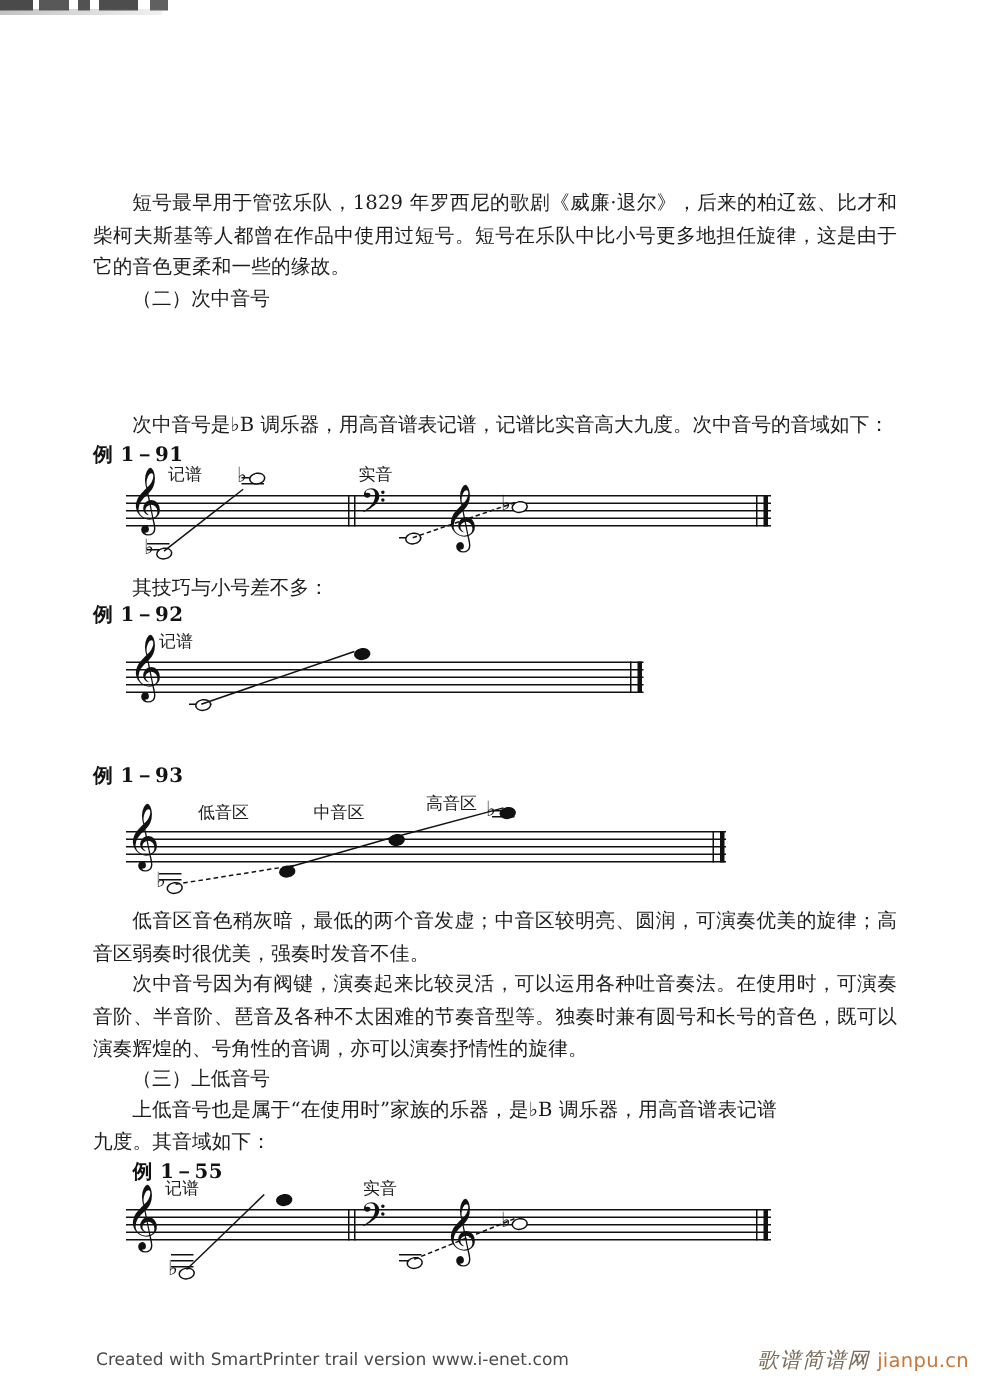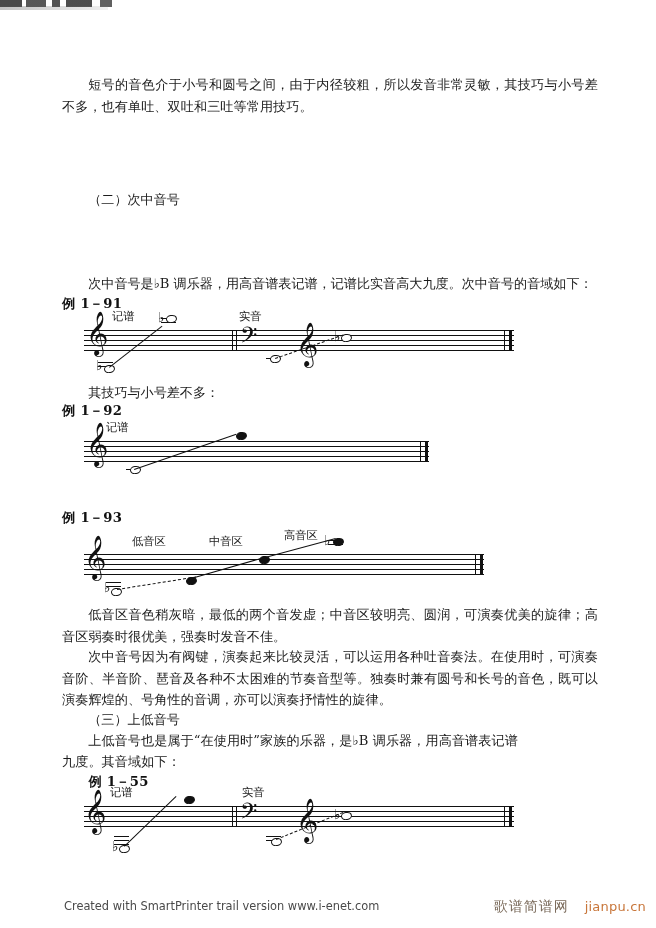--- a/index.html
+++ b/index.html
@@ -173,41 +173,41 @@
     display: flex;
     align-items: baseline;
     gap: 5px;
     white-space: nowrap;
   }
   #watermark .wm-cn {
     font-family: "DejaVu Serif", serif;
     font-size: 14px;
     color: #7a6a5a;
     letter-spacing: 1px;
+    font-style: italic;
   }
   #watermark .wm-en {
     font-family: "DejaVu Sans", sans-serif;
     font-size: 13px;
     color: #c8763a;
     letter-spacing: .2px;
-    margin-left: 11px;
   }
 </style>
 </head>
 <body>
 
 <div class="page">
 
   <div id="scan-artifact"></div>
   <div id="scan-artifact-2"></div>
 
-  <div class="col" style="top:74px;">
-    <p class="body-text indent">短号的音色介于小号和圆号之间，由于内径较粗，所以发音非常灵敏，其技巧与小号差不多，也有单吐、双吐和三吐等常用技巧。</p>
-  </div>
-
+
+  <div class="col" style="top:125px;">
+    <p class="body-text indent">短号最早用于管弦乐队，1829 年罗西尼的歌剧《威廉·退尔》，后来的柏辽兹、比才和柴柯夫斯基等人都曾在作品中使用过短号。短号在乐队中比小号更多地担任旋律，这是由于它的音色更柔和一些的缘故。</p>
+  </div>
 
   <div class="col" style="top:189px;">
     <p class="heading">（二）次中音号</p>
   </div>
 
 
   <div class="col" style="top:273px;">
     <p class="lead-line">次中音号是♭B 调乐器，用高音谱表记谱，记谱比实音高大九度。次中音号的音域如下：</p>
   </div>
   <div class="col" style="top:294px;">

